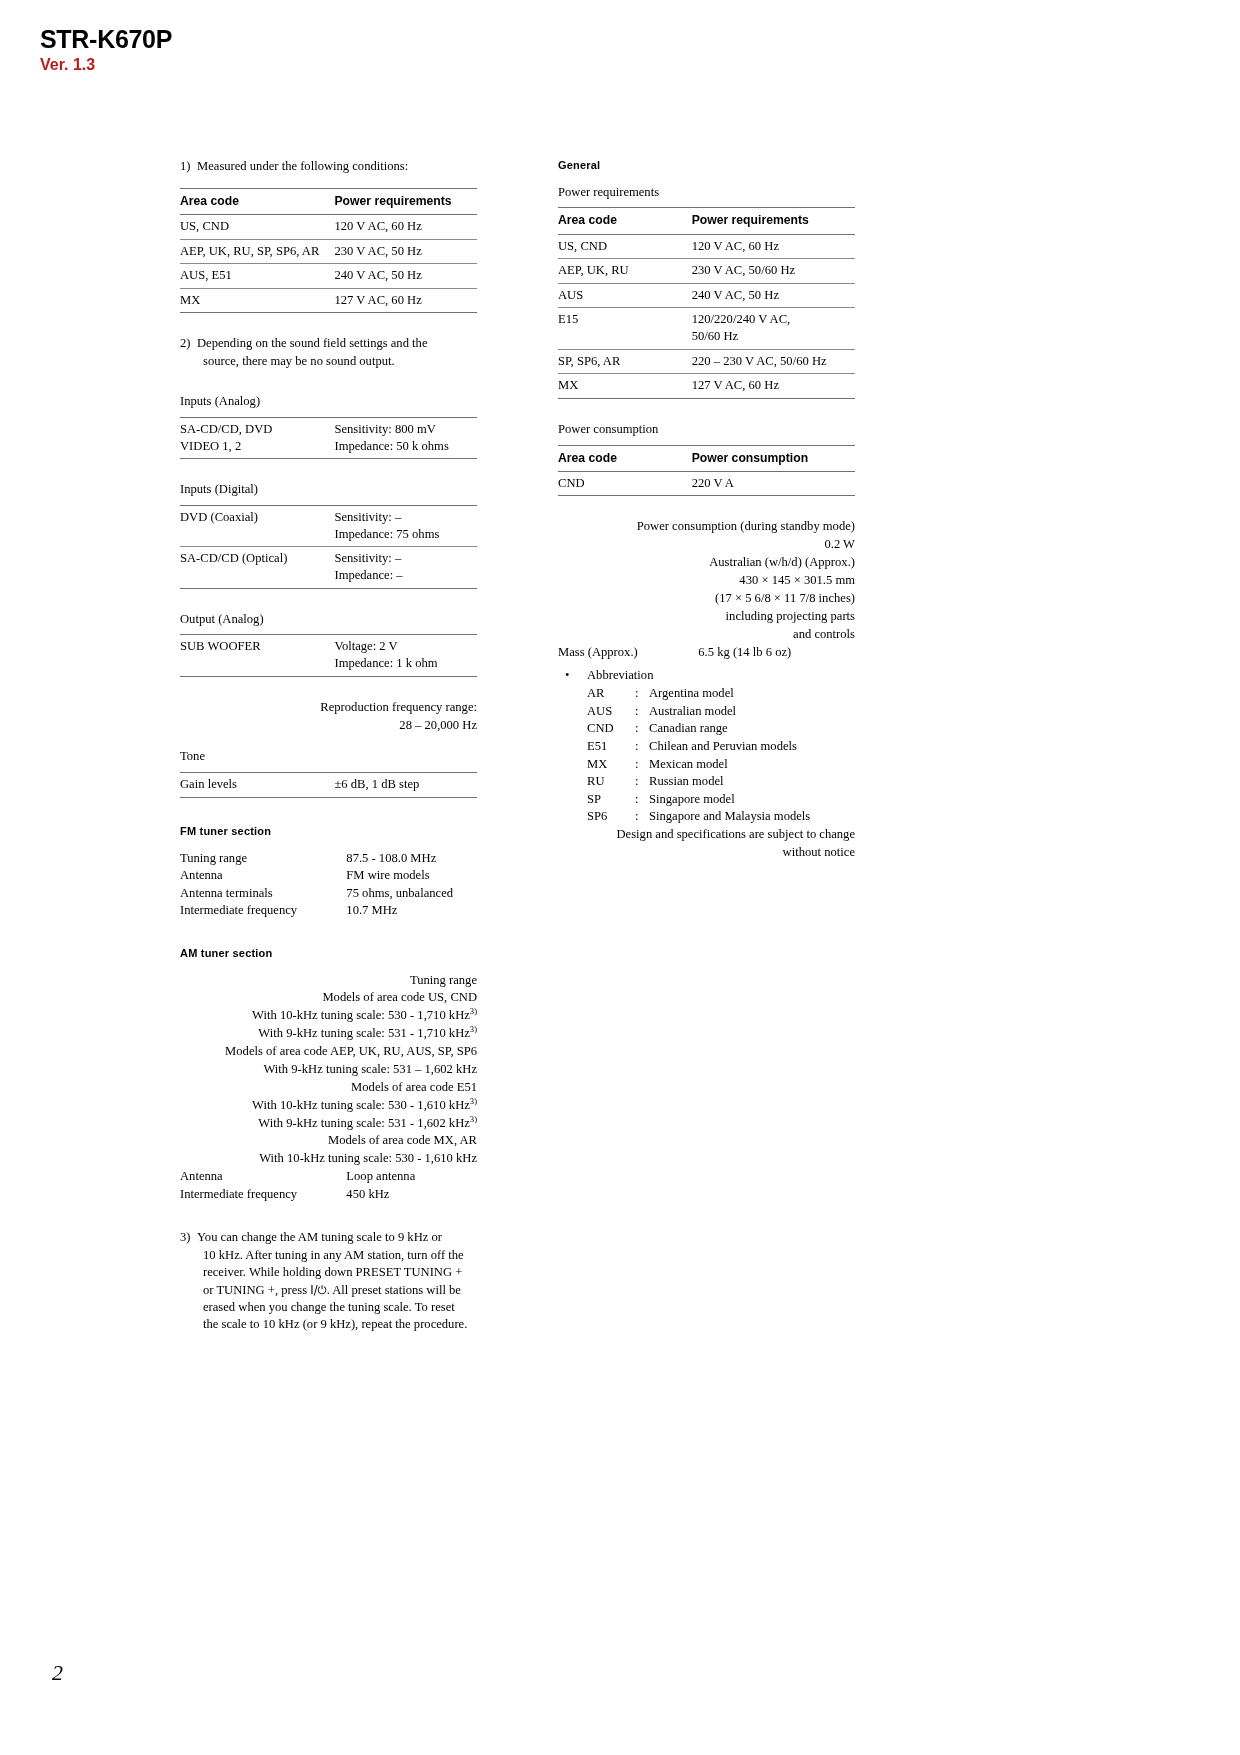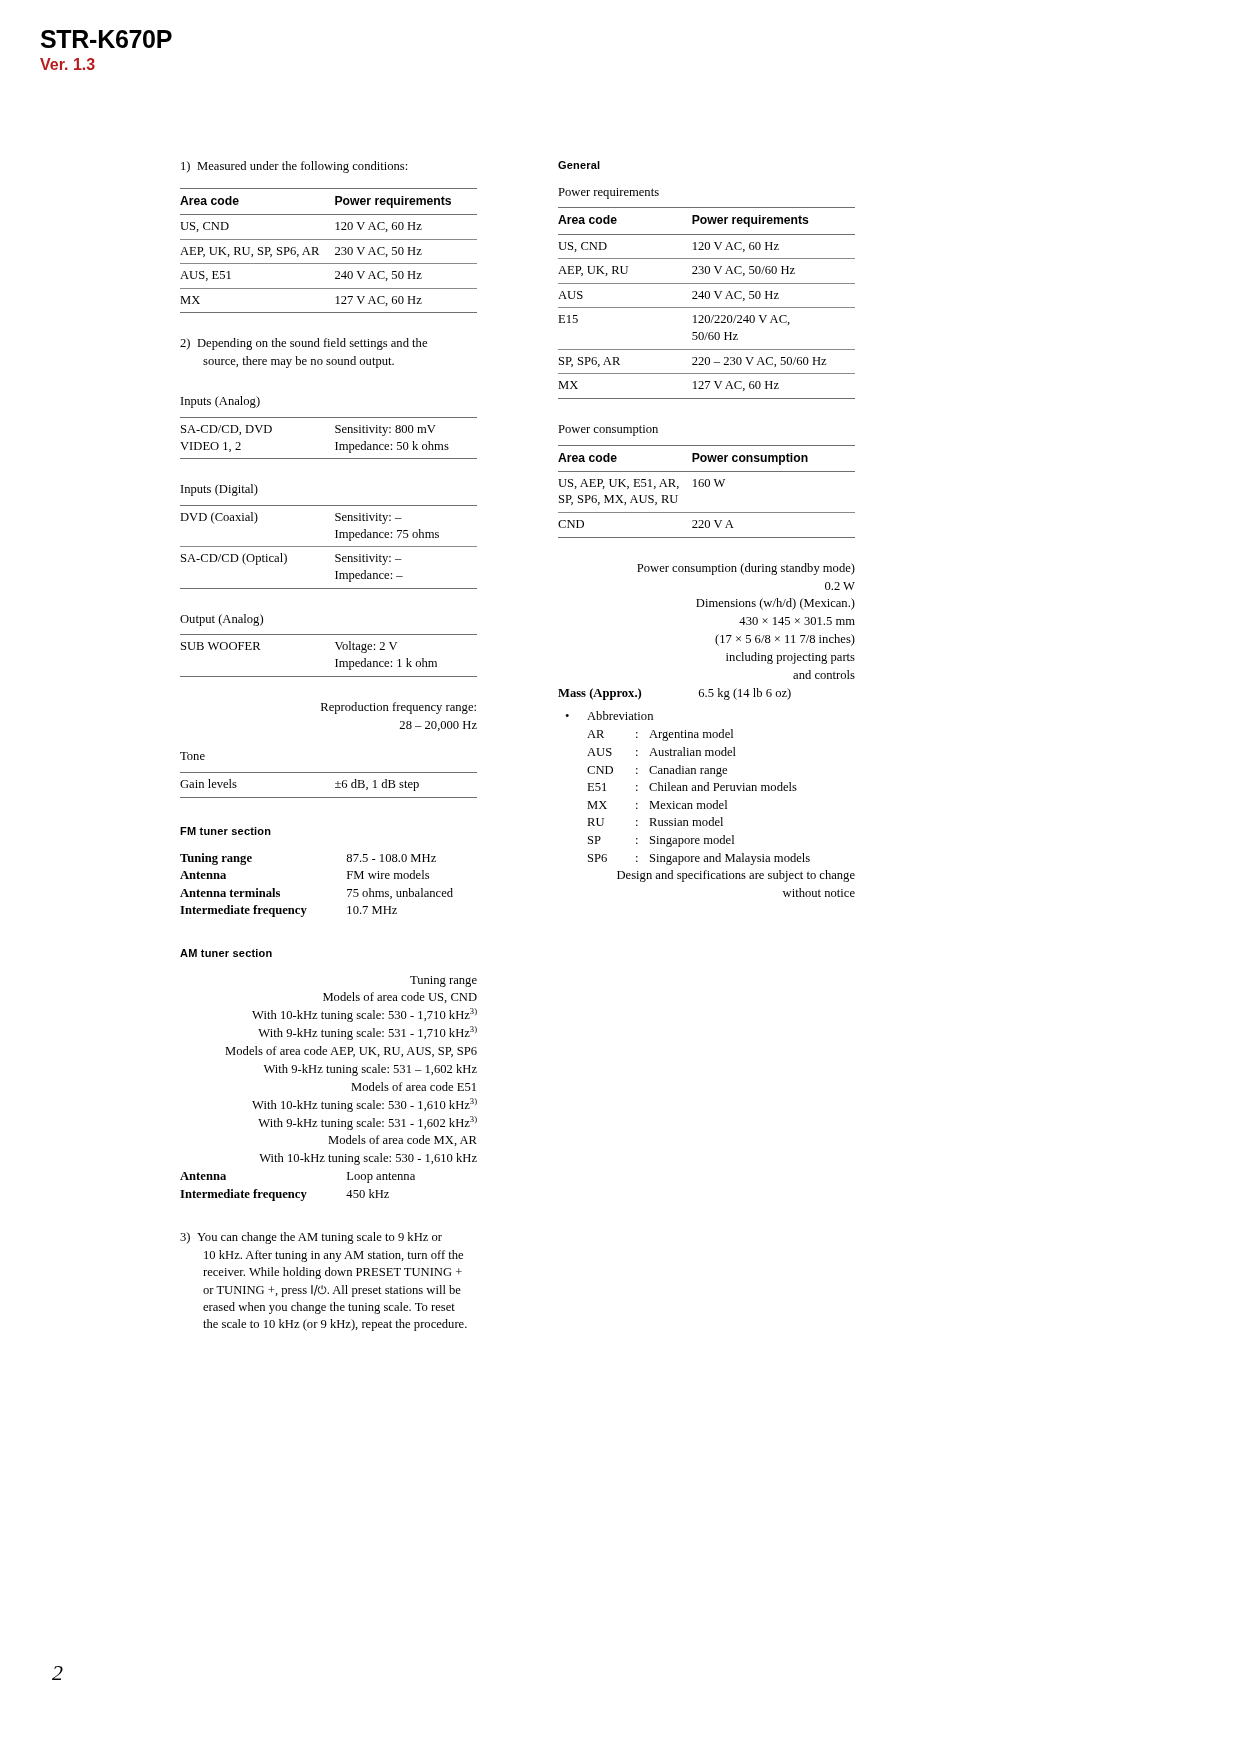--- a/index.html
+++ b/index.html
@@ -123,21 +123,21 @@
   table.spec .c1 { width: 52%; padding-right: 6px; }
   table.spec .c2 { width: 48%; }
   table.spec .c1w { width: 45%; padding-right: 6px; }
   table.spec .c2w { width: 55%; }
 
   
   .kv {
     display: flex;
     line-height: 1.40;
   }
-  .kv .k { width: 50%; padding-right: 12px; font-weight: bold; }
+  .kv .k { width: 50%; padding-right: 12px; }
   .kv .v { width: 50%; }
   .kv.k45 .k { width: 45%; }
   .kv.k45 .v { width: 55%; }
   .kv.k53 .k { width: 53%; }
   .kv.k53 .v { width: 47%; margin-left: 7px; }
 
   .gap-2  { height: 6px; }
   .gap-3  { height: 10px; }
   .gap-4  { height: 14px; }
   .gap-6  { height: 22px; }
@@ -419,40 +419,33 @@
 
     <div class="caption">Power consumption</div>
     <div class="gap-2"></div>
 
     <table class="spec">
       <tbody>
           <tr class="rule-top rule-bot">
         <th class="c1w">Area code</th>
         <th class="c2w">Power consumption</th>
       </tr>
-      <tr>
-        <td class="c1w">
-          <span>US, AEP, UK, E51, AR,</span><br>
-          <span>SP, SP6, MX, AUS, RU</span>
-        </td>
-        <td class="c2w">160 W</td>
-      </tr>
       <tr class="rule-thin rule-bot">
         <td class="c1w">CND</td>
         <td class="c2w">220 V A</td>
       </tr>
     </tbody>
       </table>
 
     <div class="gap-6"></div>
 
     <div class="para">Power consumption (during standby mode)</div>
     <div class="para indent-val-45">0.2 W</div>
 
-    <div class="para">Dimensions (w/h/d) (Mexican.)</div>
+    <div class="para">Australian (w/h/d) (Approx.)</div>
     <div class="para indent-val-45">430 × 145 × 301.5 mm</div>
     <div class="para indent-val-45">(17 × 5 6/8 × 11 7/8 inches)</div>
     <div class="para indent-val-45">including projecting parts</div>
     <div class="para indent-val-45">and controls</div>
 
     <div class="kv k45">
       <span class="k">Mass (Approx.)</span>
       <span class="v">6.5 kg (14 lb 6 oz)</span>
     </div>
 

